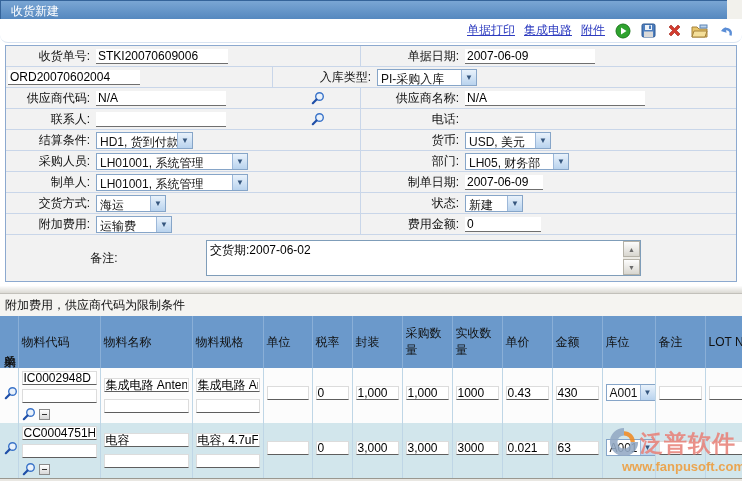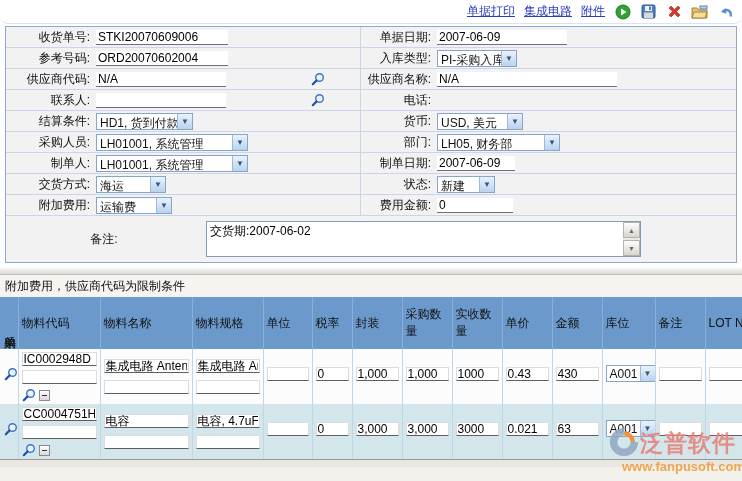--- a/index.html
+++ b/index.html
@@ -10,33 +10,33 @@
   .content { background:#fff; }
   .toolbar { height:24px; display:flex; justify-content:flex-end; align-items:center; padding-right:8px; border-bottom:1px solid #D9E4F2; background:#fff;border-radius:8px; }
   .toolbar a { color:#2E3CC0; text-decoration:underline; margin-left:9px; cursor:pointer; }
   .tb-icon { margin-left:10px; display:inline-flex; align-items:center; cursor:pointer; }
   
   .form { margin:2px 5px 0 5px; border:1px solid #8CA9CF; background:#F2F2F2; }
   .frow { display:flex; align-items:center; height:21px; border-bottom:1px solid #C9D6E9; }
   .frow:last-child { border-bottom:none; }
   .fl-label { width:88px; text-align:right; padding-right:4px; }
   .fl-value { width:267px; border-right:1px solid #C9D6E9; align-self:stretch; display:flex; align-items:center; padding-left:2px; }
-  .fr-label { width:74px; text-align:right; padding-right:4px; }
+  .fr-label { width:74px; text-align:right; padding-right:4px;margin-left:28px; }
   .fr-value { flex:1; display:flex; align-items:center; padding-left:2px; }
   .remark-row { height:46px; border-bottom:none; }
   .remark-row .fl-label { width:200px;text-align:center; }
   input.uline { border:none; border-bottom:1px solid #6F6F6F; background:#fff; height:15px; font:12px "Liberation Sans","DejaVu Sans",sans-serif; padding:0 2px; }
   .w132{width:132px}.w130{width:130px}.w180{width:180px}.w78{width:78px}.w76{width:76px}
   .mag { display:inline-flex; cursor:pointer; }
   .mag-gap { margin-left:85px; }
   
   .sel { display:inline-flex; align-items:stretch; height:17px; border:1px solid #86A5C8; background:#fff; cursor:pointer; }
   .sel-text { padding:1px 3px 0 3px; flex:1; white-space:nowrap; overflow:hidden; }
   .sel-arrow { width:15px; background:linear-gradient(#E9F2FB,#B9D3EE); border-left:1px solid #9DB8D9; color:#35567E; font-size:8px; display:flex; align-items:center; justify-content:center; }
-  .sw54{width:76px}.sw58{width:58px}.sw70{width:70px}.sw86{width:86px}.sw97{width:97px}.sw100{width:80px}.sw109{width:123px}.sw152{width:152px}.sw50{width:50px}
+  .sw54{width:76px}.sw58{width:58px}.sw70{width:70px}.sw86{width:86px}.sw97{width:97px}.sw100{width:100px}.sw109{width:104px}.sw152{width:152px}.sw50{width:50px}
   
   .ta-wrap { position:relative; width:435px; height:36px; border:1px solid #7F9DB9; background:#fff; }
   .ta-wrap textarea { width:416px; height:34px; border:none; resize:none; font:12px "Liberation Sans","DejaVu Sans",sans-serif; padding:1px 3px; outline:none; }
   .ta-scroll { position:absolute; top:0; right:0; width:17px; height:34px; background:#ECEAE4; display:flex; flex-direction:column; justify-content:space-between; }
   .ta-btn { height:16px; background:linear-gradient(#FDFDFD,#D8D6CF); border:1px solid #B5B2A8; color:#6B6B6B; font-size:7px; display:flex; align-items:center; justify-content:center; cursor:pointer; }
   .divider { height:8px; margin-top:4px; background:linear-gradient(#FDFDFD,#DBD9D3); border-bottom:1px solid #C2C0BA; }
   .section-note { padding:3px 4px 2px 5px; background:#F5F4F1; }
   
   .grid-wrap { width:742px; overflow:hidden; background:#fff; }
   table { border-collapse:collapse; table-layout:fixed; width:765px; }
@@ -60,20 +60,25 @@
   
   .watermark { position:absolute; left:608px; top:426px; opacity:.88; pointer-events:none; }
   .wm-row { display:flex; align-items:center; }
   .wm-brand { font-size:23px; font-weight:bold; color:#E8837A; letter-spacing:1px; }
   .wm-url { font-size:13px; font-weight:bold; color:#EE9D3C; margin:-2px 0 0 14px; }
 </style>
 </head>
 <body>
 
 <div class="page">
+  <div class="titlebar-row">
+    <div class="titlebar">
+      <span>收货新建</span>
+    </div>
+  </div>
 
   <div class="content">
     <div class="toolbar">
       <a>单据打印</a>
       <a>集成电路</a>
       <a>附件</a>
       <span class="tb-icon">
         <svg width="16" height="16">
             <circle cx="8" cy="8" r="7" fill="#2FA32F" stroke="#1C7A1C"></circle>
             <path d="M6 4.5 L11.5 8 L6 11.5 Z" fill="#fff"></path>
@@ -112,21 +117,20 @@
         <div class="fl-label">收货单号:</div>
         <div class="fl-value">
             <input class="uline w132" value="STKI20070609006" style="">
           </div>
         <div class="fr-label">单据日期:</div>
         <div class="fr-value">
             <input class="uline w130" value="2007-06-09" style="">
           </div>
       </div>
       <div class="frow">
-        <div class="fl-label">参考号码:</div>
         <div class="fl-value">
             <input class="uline w132" value="ORD20070602004" style="">
           </div>
         <div class="fr-label">入库类型:</div>
         <div class="fr-value">
           <span class="sel sw100">
               <span class="sel-text">PI-采购入库</span>
               <span class="sel-arrow">▼</span>
             </span>
         </div>

